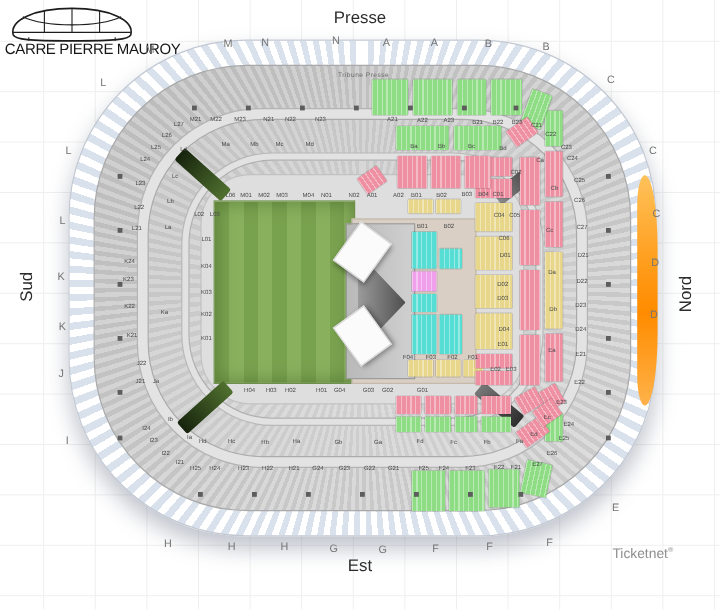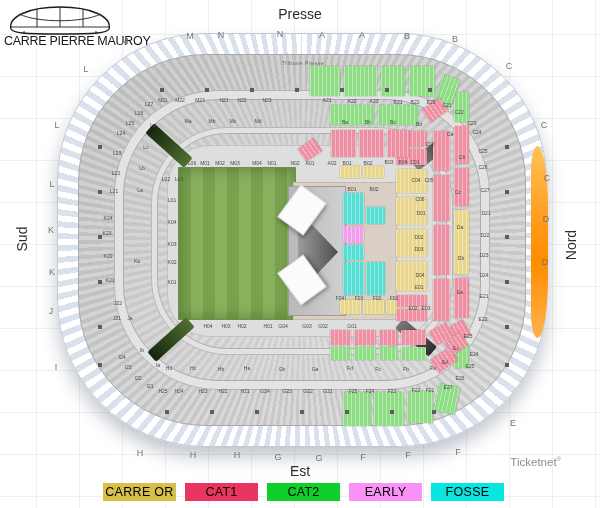--- a/index.html
+++ b/index.html
@@ -361,23 +361,16 @@
       <i class="tick" style="left: 98px; top: 325px;"></i>
       <i class="tick" style="left: 98px; top: 363px;"></i>
       <i class="tick" style="left: 505px; top: 145px;"></i>
       <i class="tick" style="left: 505px; top: 190px;"></i>
       <i class="tick" style="left: 505px; top: 235px;"></i>
       <i class="tick" style="left: 505px; top: 280px;"></i>
       <i class="tick" style="left: 505px; top: 325px;"></i>
       <i class="tick" style="left: 505px; top: 363px;"></i>
     </div>
 
-  <div class="abs" id="legend">
-      <div class="legend-item" style="background-color: rgb(216, 191, 74);">CARRE OR</div>
-      <div class="legend-item" style="background-color: rgb(233, 53, 96);">CAT1</div>
-      <div class="legend-item" style="background-color: rgb(16, 207, 40);">CAT2</div>
-      <div class="legend-item" style="background-color: rgb(248, 146, 246);">EARLY</div>
-      <div class="legend-item" style="background-color: rgb(7, 230, 225);">FOSSE</div>
-    </div>
 
   <div class="abs" id="ticketnet"><span>Ticketnet</span><sup>®</sup></div>
 
 </div>
 
 </body></html>

